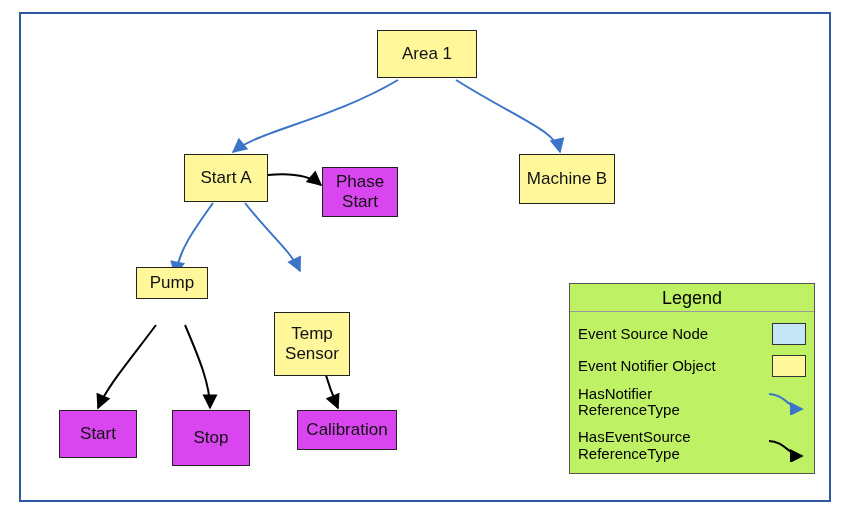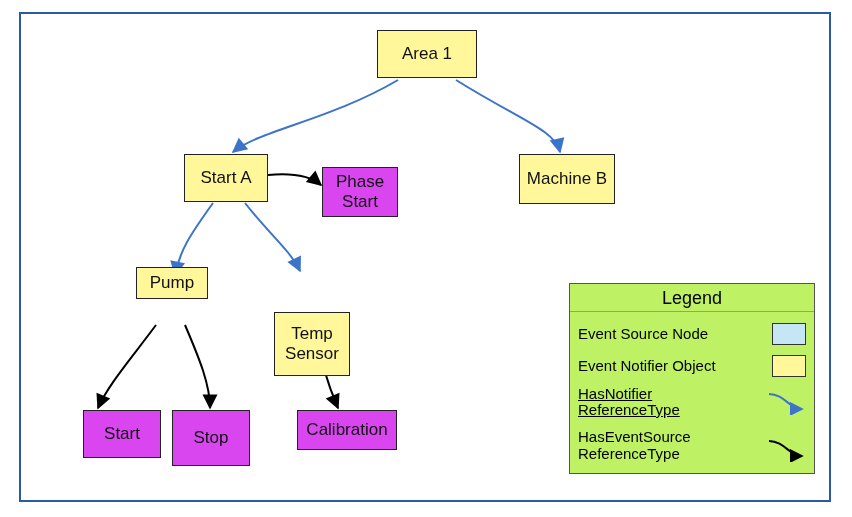--- a/index.html
+++ b/index.html
@@ -134,21 +134,21 @@
 
   <div class="node yellow" style="left:136px; top:267px; width:72px; height:32px;">
     <span>Pump</span>
   </div>
 
   <div class="node yellow" style="left:274px; top:272px; width:76px; height:64px;margin-top:40px;">
     <span>Temp
 Sensor</span>
   </div>
 
-  <div class="node blue" style="left:59px;  top:410px; width:78px; height:48px;margin-left:24px;">
+  <div class="node blue" style="left:59px;  top:410px; width:78px; height:48px;">
     <span>Start</span>
   </div>
 
   <div class="node blue" style="left:172px; top:410px; width:78px; height:56px;">
     <span>Stop</span>
   </div>
 
   <div class="node blue" style="left:297px; top:410px; width:100px; height:40px;">
     <span>Calibration</span>
   </div>
@@ -160,21 +160,21 @@
       <span class="label">Event Source Node</span>
       <span class="swatch" style="background:#c5e6f5;"></span>
     </div>
 
     <div class="row">
       <span class="label">Event Notifier Object</span>
       <span class="swatch" style="background:#fff79a;"></span>
     </div>
 
     <div class="row" style="height:40px;">
-      <span class="label" style="white-space:pre-line;text-decoration:underline;">HasNotifier
+      <span class="label" style="white-space:pre-line;">HasNotifier
 ReferenceType</span>
       <svg class="curve" viewBox="0 0 40 26">
         <defs>
           <marker id="lg-arrow-blue" viewBox="0 0 10 10" refX="8" refY="5" markerWidth="7" markerHeight="7" orient="auto-start-reverse">
             <path d="M0,0 L10,5 L0,10 Z" fill="#3b74c9"></path>
           </marker>
         </defs>
         <path d="M3,5 C18,5 24,20 35,20" fill="none" stroke="#3b74c9" stroke-width="2" marker-end="url(#lg-arrow-blue)"></path>
       </svg>
     </div>

